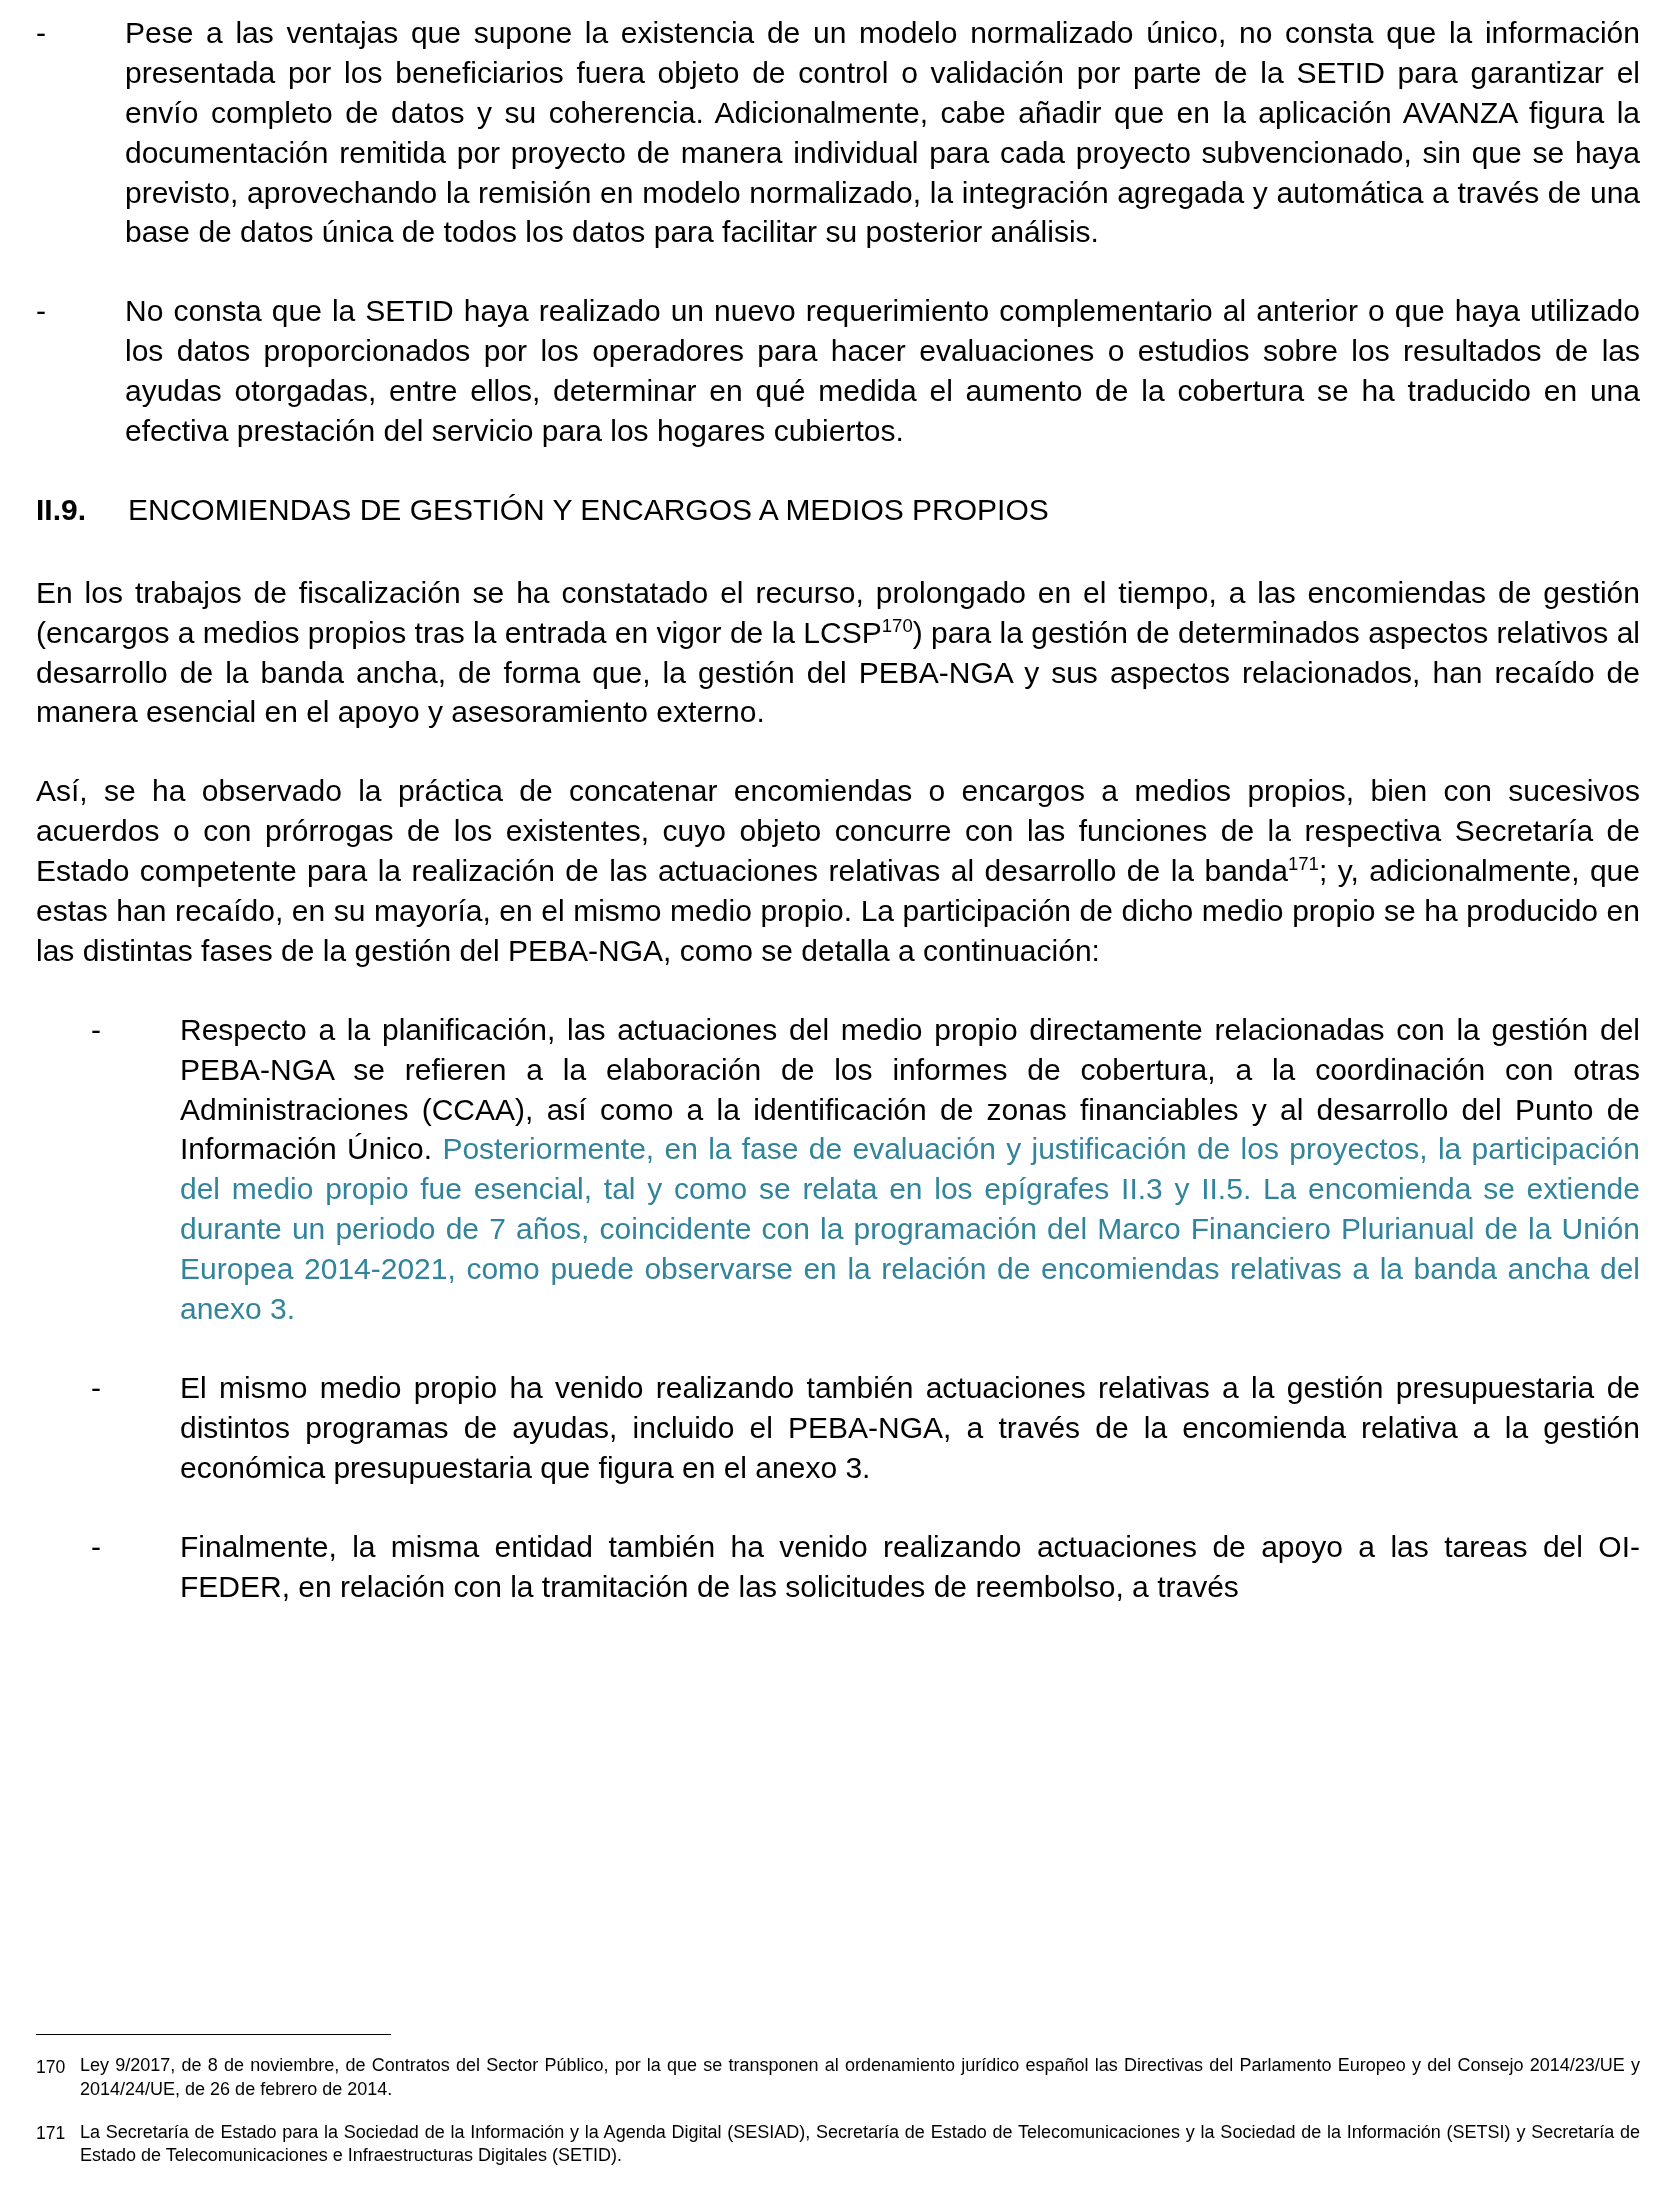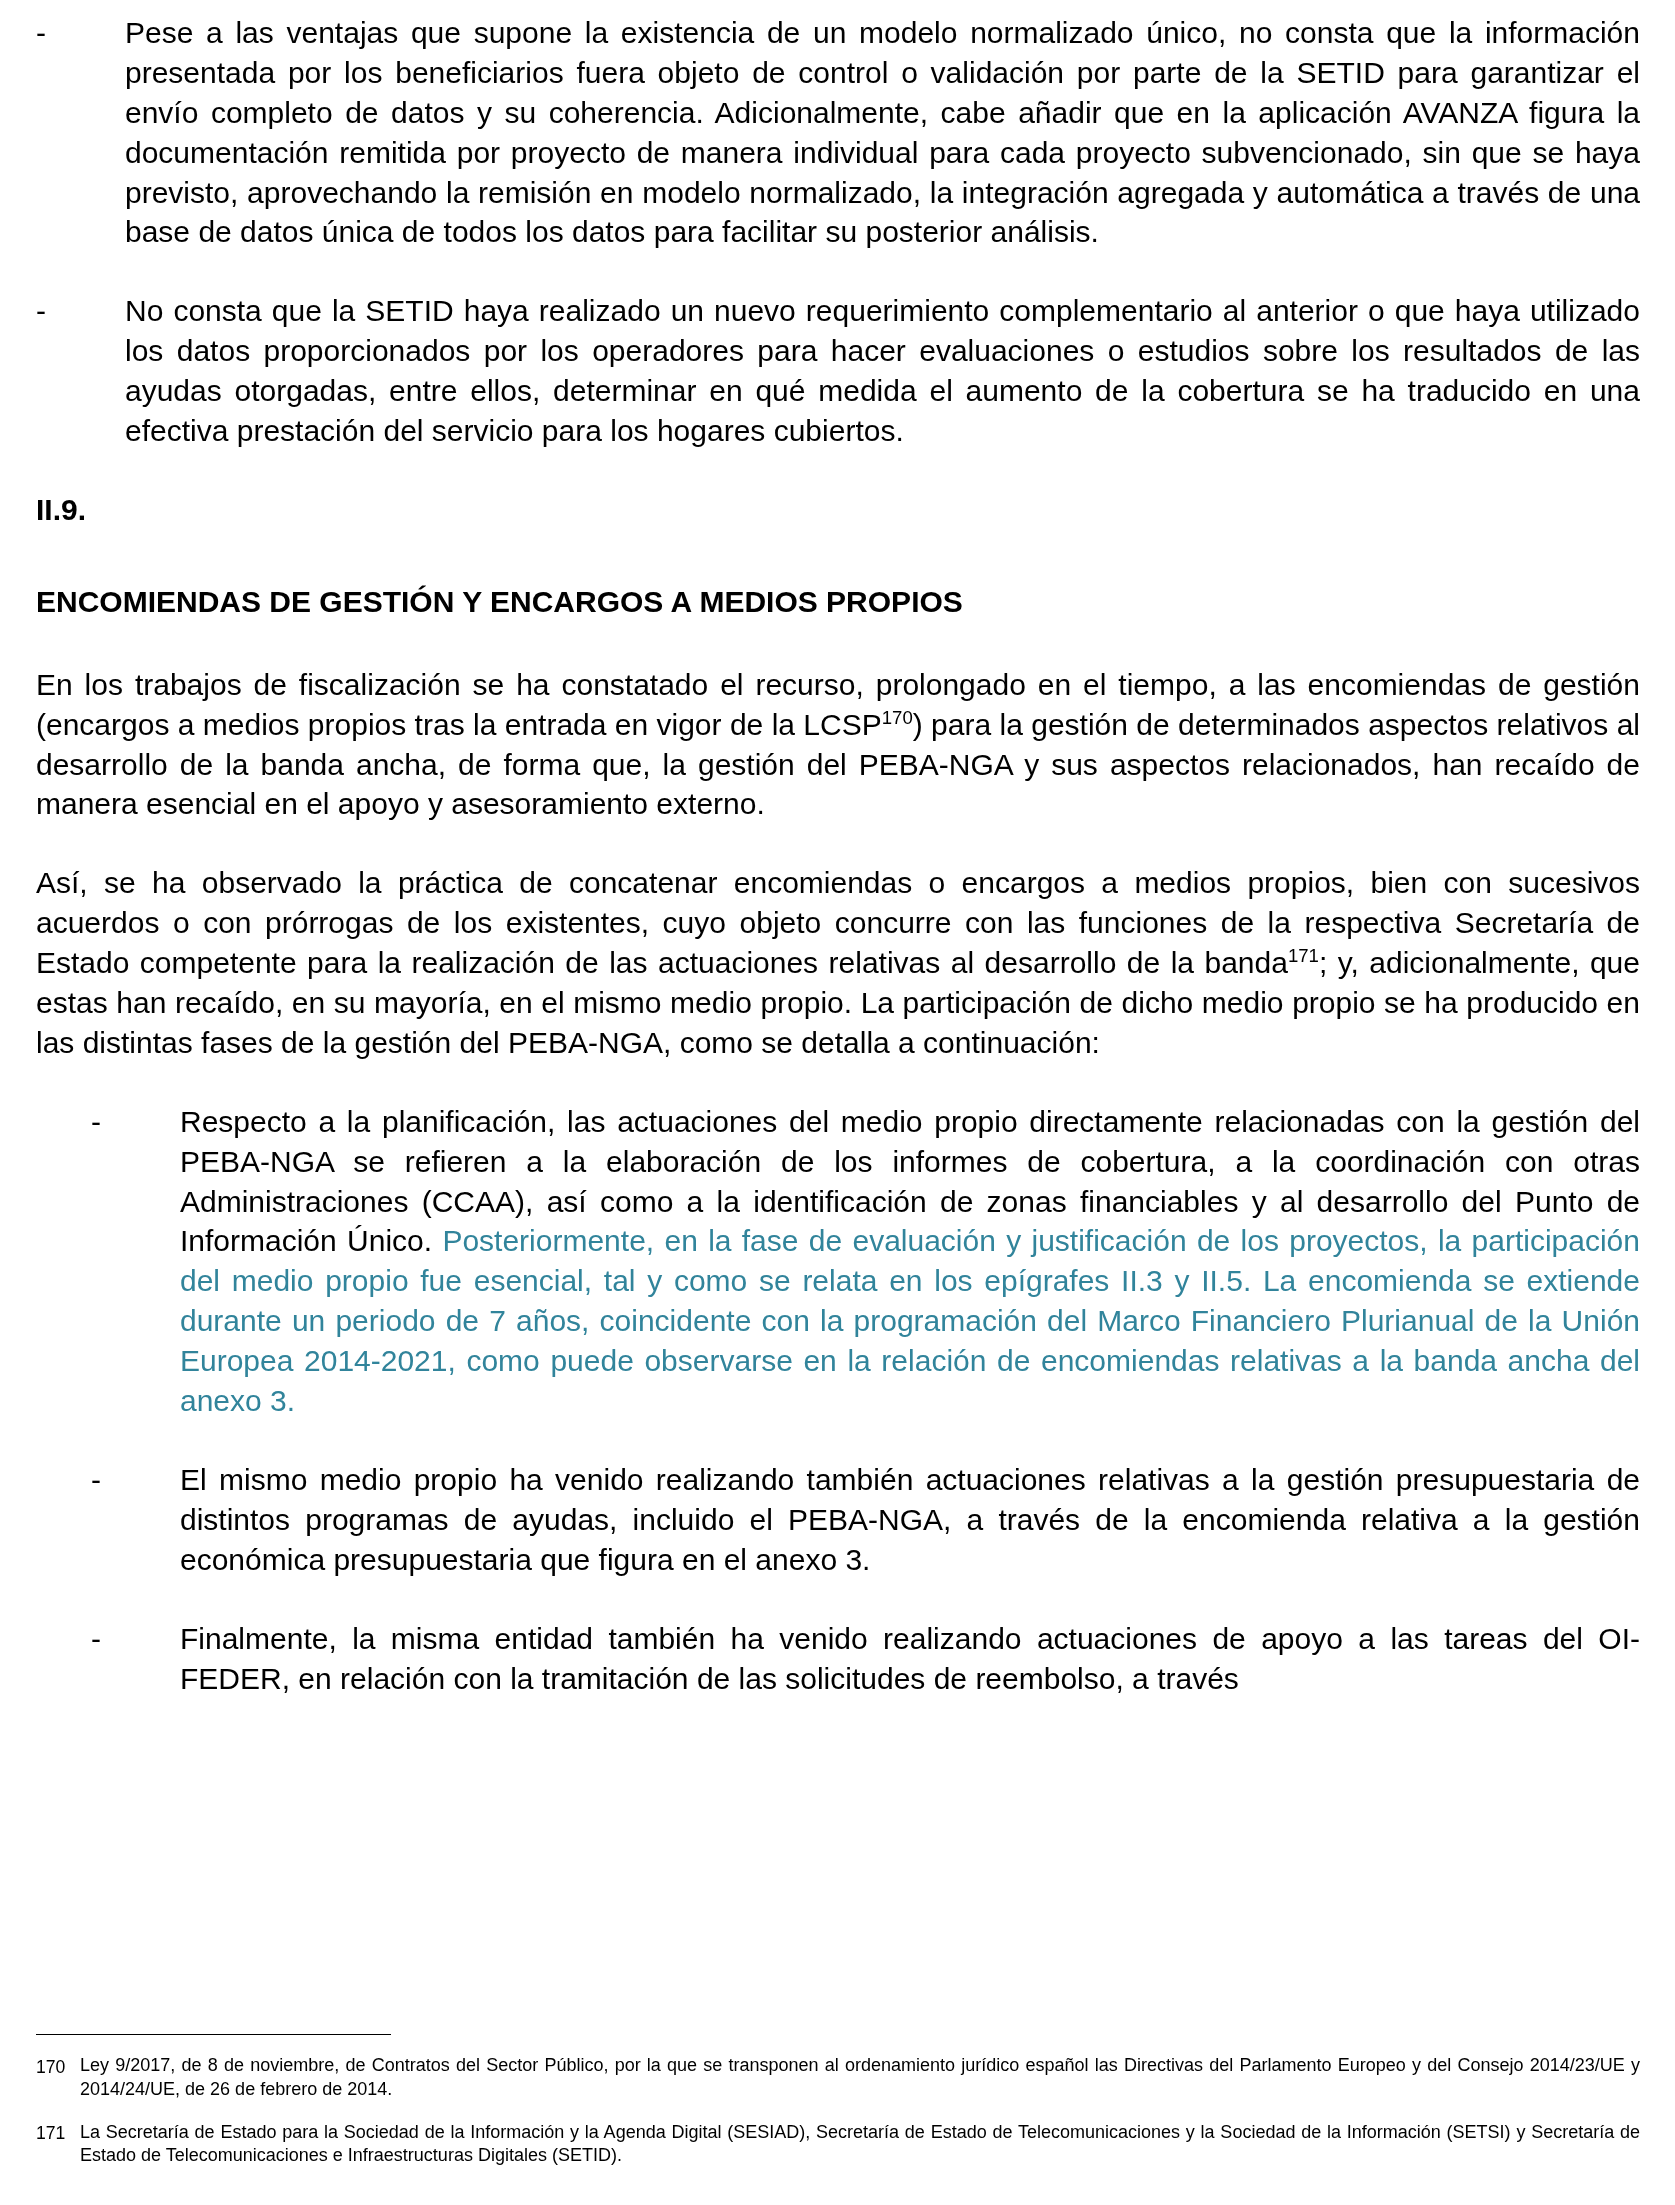--- a/index.html
+++ b/index.html
@@ -29,24 +29,23 @@
 
   .bullet { display:flex; margin-bottom:39px; }
   .bullet .dash { flex:0 0 60px; }
   .bullet .btext { flex:1 1 auto;margin-left:29px; }
   .lvl2 { margin-left:55px; }
 
   .heading {
     display:flex;
     font-weight:bold;
     margin:13px 0 43px 0;
-    flex-direction:column;
   }
   .heading .h-num { flex:0 0 92px; font-weight:bold; }
-  .heading .h-title { flex:1 1 auto; font-weight:bold; }
+  .heading .h-title { flex:1 1 auto; font-weight:normal; }
 
   .para { margin-bottom:39px; }
 
   sup { font-size:0.62em; vertical-align:super; line-height:0; }
 
   .footnotes { margin-top:auto; }
   .fn-rule {
     width:355px;
     border-top:1.6px solid #000000;
     margin-bottom:19px;

